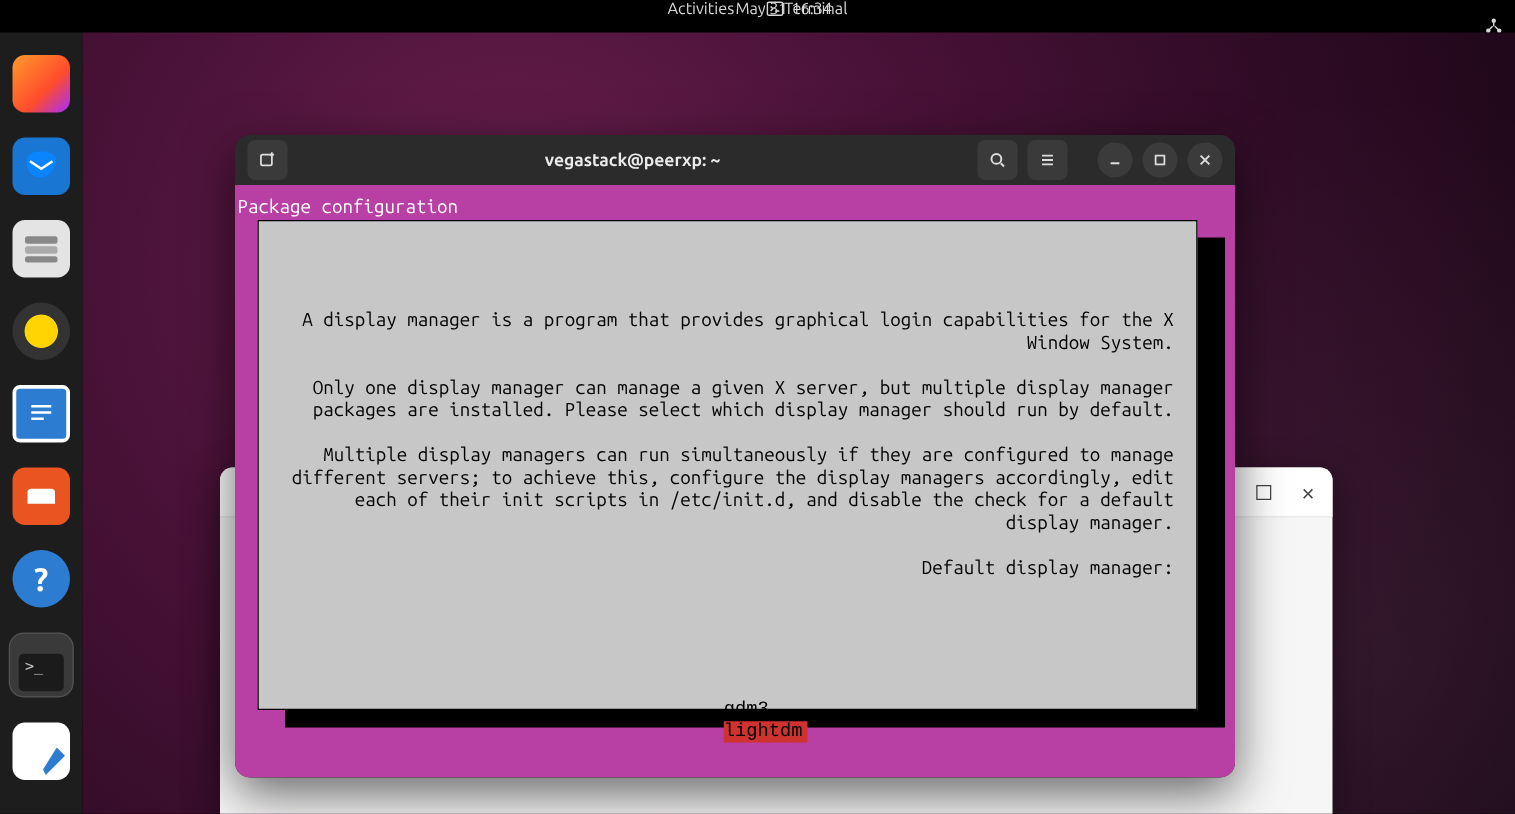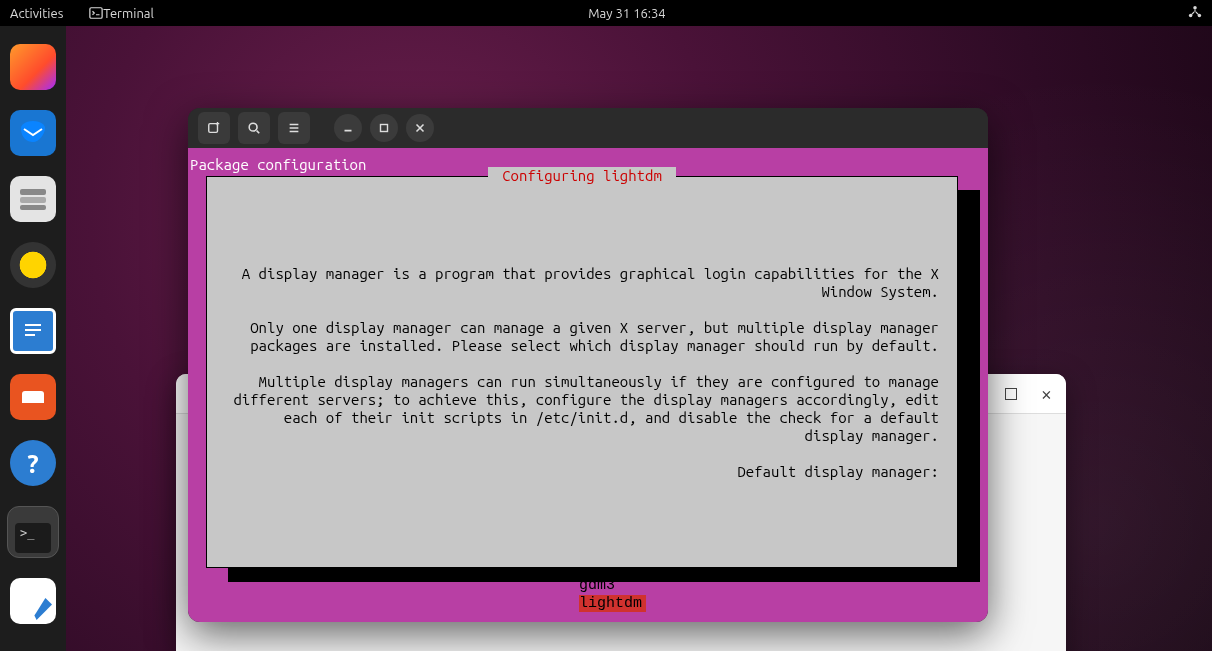--- a/index.html
+++ b/index.html
@@ -2,21 +2,21 @@
 <html><head>
 <meta charset="utf-8">
 <style>
   * { margin: 0; padding: 0; box-sizing: border-box; }
   html, body { width: 1212px; height: 651px; overflow: hidden; font-family: "Ubuntu",
     "DejaVu Sans", sans-serif; background: #000; }
 
   
   .topbar { position: absolute; left: 0; top: 0; width: 1212px; height: 26px;
     background: #000; color: #d8d8d8; font-size: 13px; display: flex;
-    align-items: center; padding: 0 10px; }
+    align-items: center; padding: 0 10px; flex-direction: column; }
   .topbar .tb-left { display: flex; align-items: center; gap: 26px; }
   .topbar .tb-app { display: flex; align-items: center; gap: 0; }
   .topbar .tb-app svg { width: 14px; height: 14px; }
   .topbar .clock { position: absolute; left: 50%; transform: translateX(-50%); margin-left: 21px; }
   .topbar .tb-right { margin-left: auto; }
   .topbar .tb-right svg { width: 14px; height: 14px; }
 
   
   .desktop { position: absolute; left: 66px; top: 26px; width: 1146px; height: 625px;
     background:
@@ -153,20 +153,21 @@
   </div>
 
   <div class="termwin">
     <div class="titlebar">
       <div class="tbtn">
         <svg viewBox="0 0 16 16" fill="none" stroke="#ddd" stroke-width="1.6">
           <rect x="2" y="3" width="10" height="10" rx="1.5"></rect>
             <path d="M12 1v4M10 3h4"></path>
         </svg>
       </div>
+      <div class="ttitle">vegastack@peerxp: ~</div>
       <div class="tbtn">
         <svg viewBox="0 0 16 16" fill="none" stroke="#ddd" stroke-width="1.8">
           <circle cx="7" cy="7" r="4.5"></circle>
             <path d="M11 11l3 3"></path>
         </svg>
       </div>
       <div class="tbtn">
         <svg viewBox="0 0 16 16" stroke="#ddd" stroke-width="1.8">
           <path d="M3 4h10M3 8h10M3 12h10"></path>
         </svg>
@@ -187,21 +188,20 @@
             <path d="M4 4l8 8M12 4l-8 8"></path>
           </svg>
       </div>
     </div>
 
     <div class="termbody">
       <span class="pkgconf">Package configuration</span>
 
       <div class="dlgshadow"></div>
       <div class="dlg">
-        <div class="legendwrap"><span class="legend"> Configuring lightdm </span></div>
         <div class="body">
 <span>A display manager is a program that provides graphical login capabilities for the X Window System.</span>
 
 <span>Only one display manager can manage a given X server, but multiple display manager packages are installed. Please select which display manager should run by default.</span>
 
 <span>Multiple display managers can run simultaneously if they are configured to manage different servers; to achieve this, configure the display managers accordingly, edit each of their init scripts in /etc/init.d, and disable the check for a default display manager.</span>
 
 <span>Default display manager:</span>
         </div>
         <div class="options">

